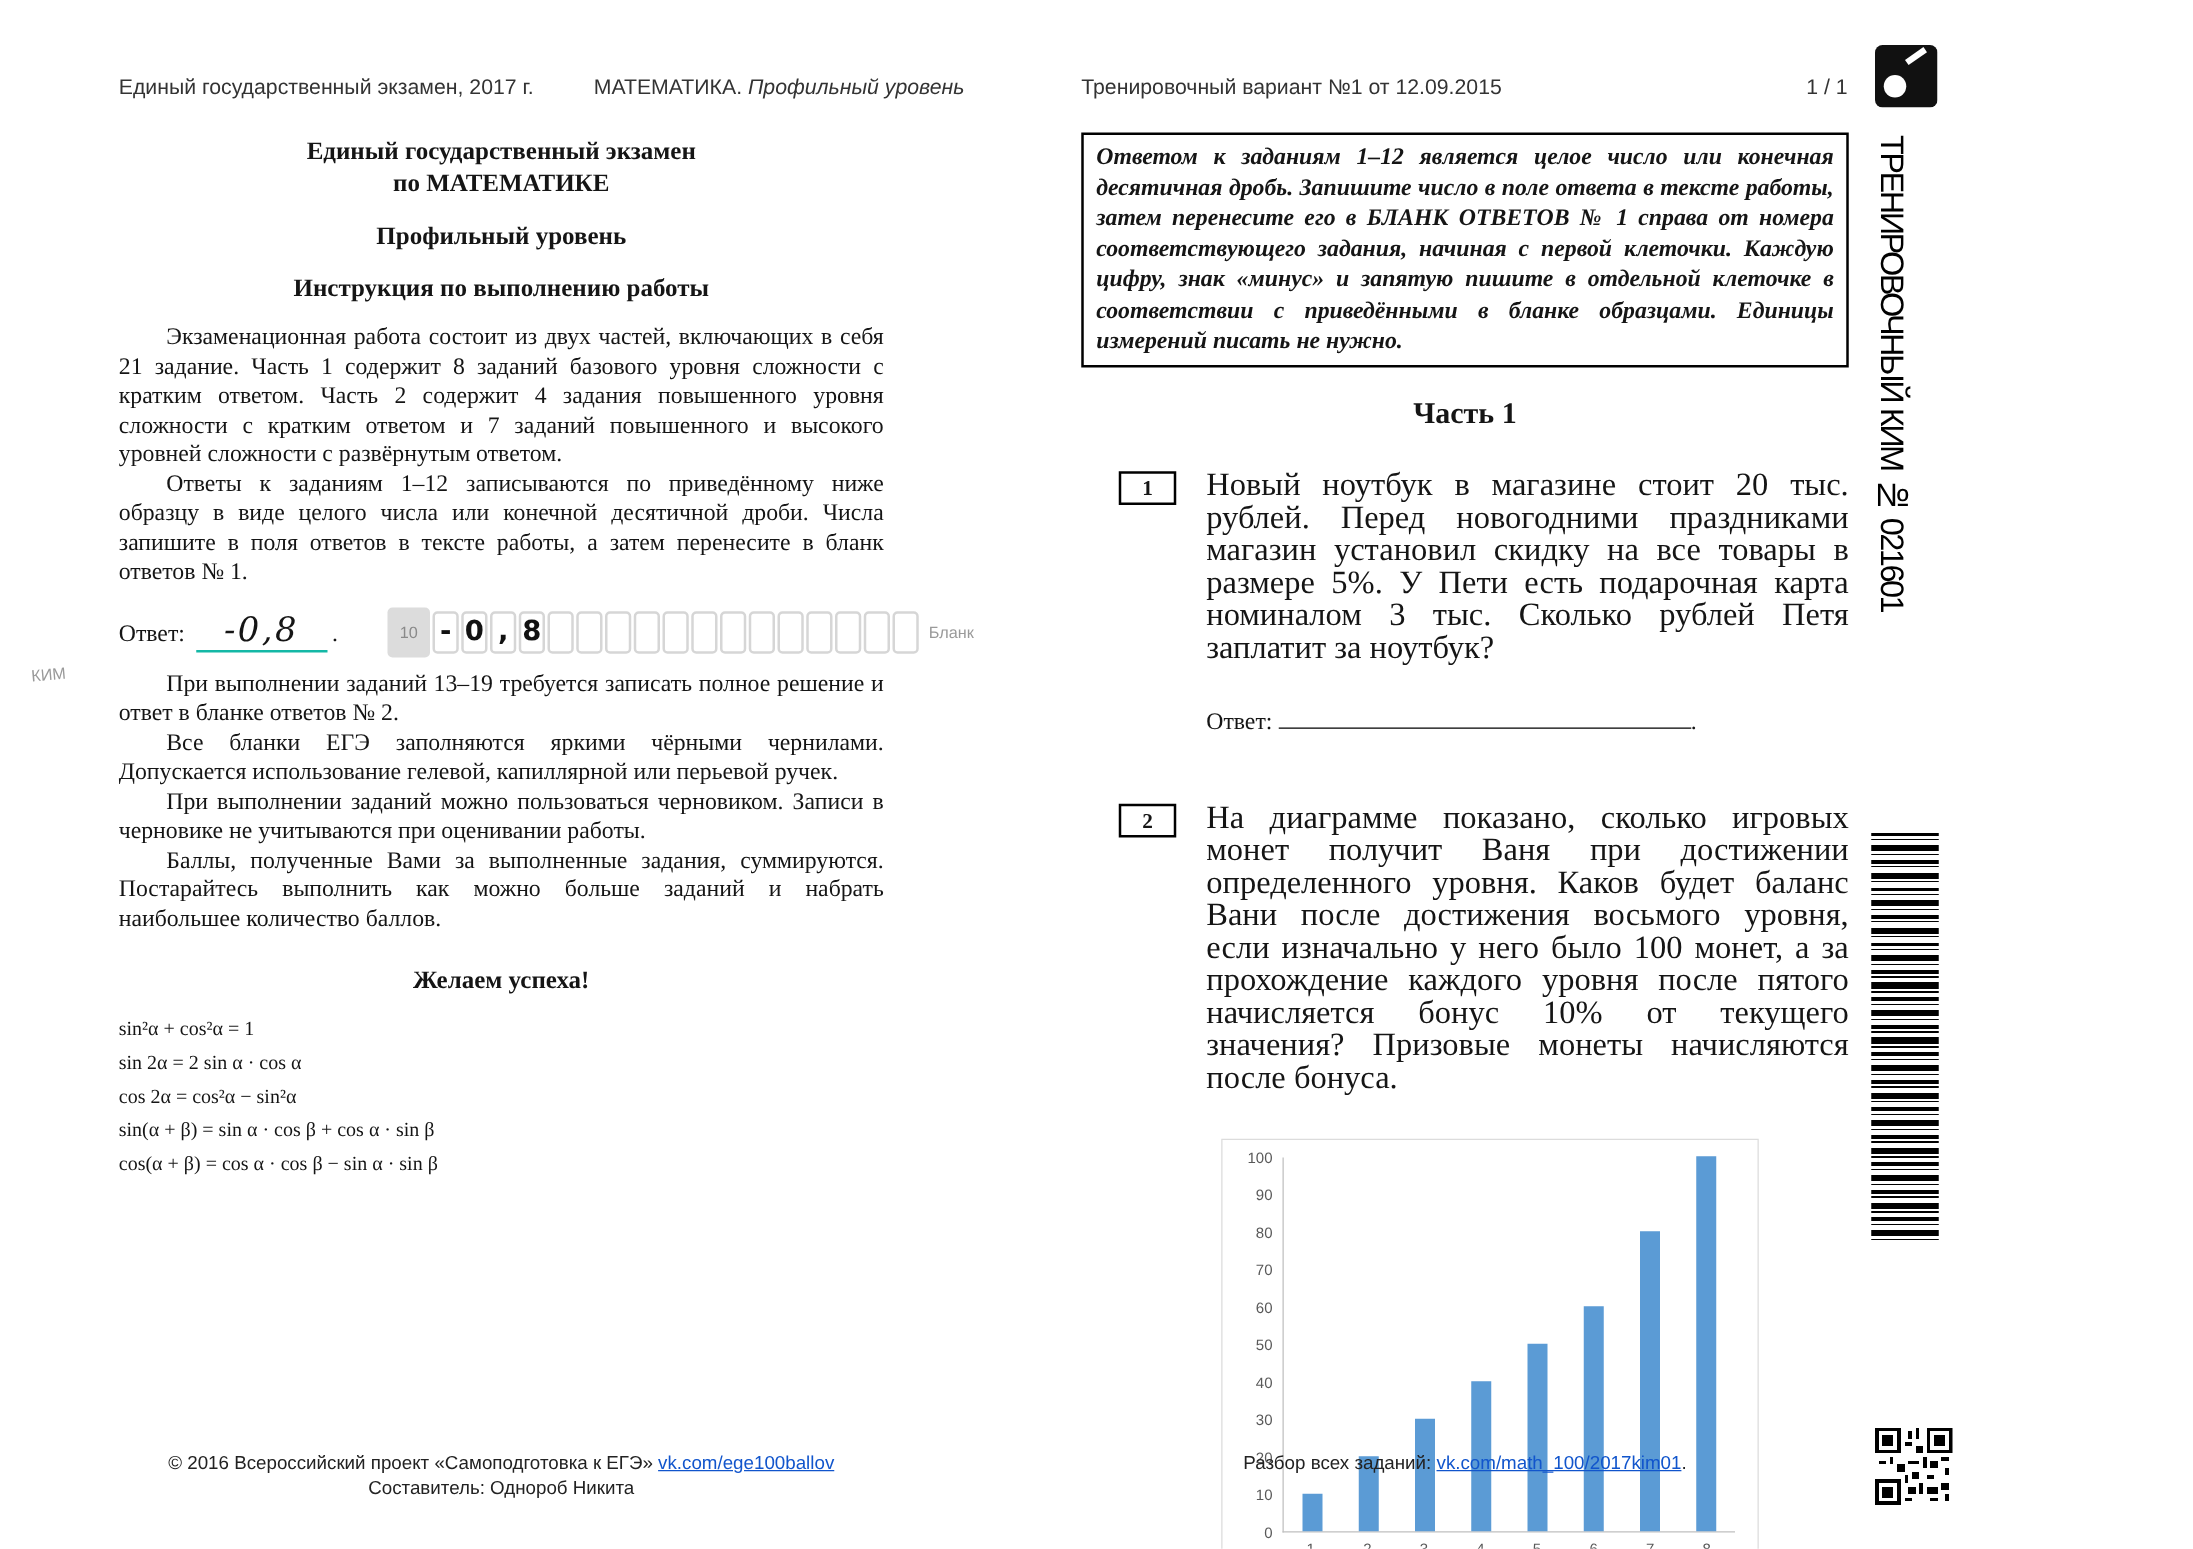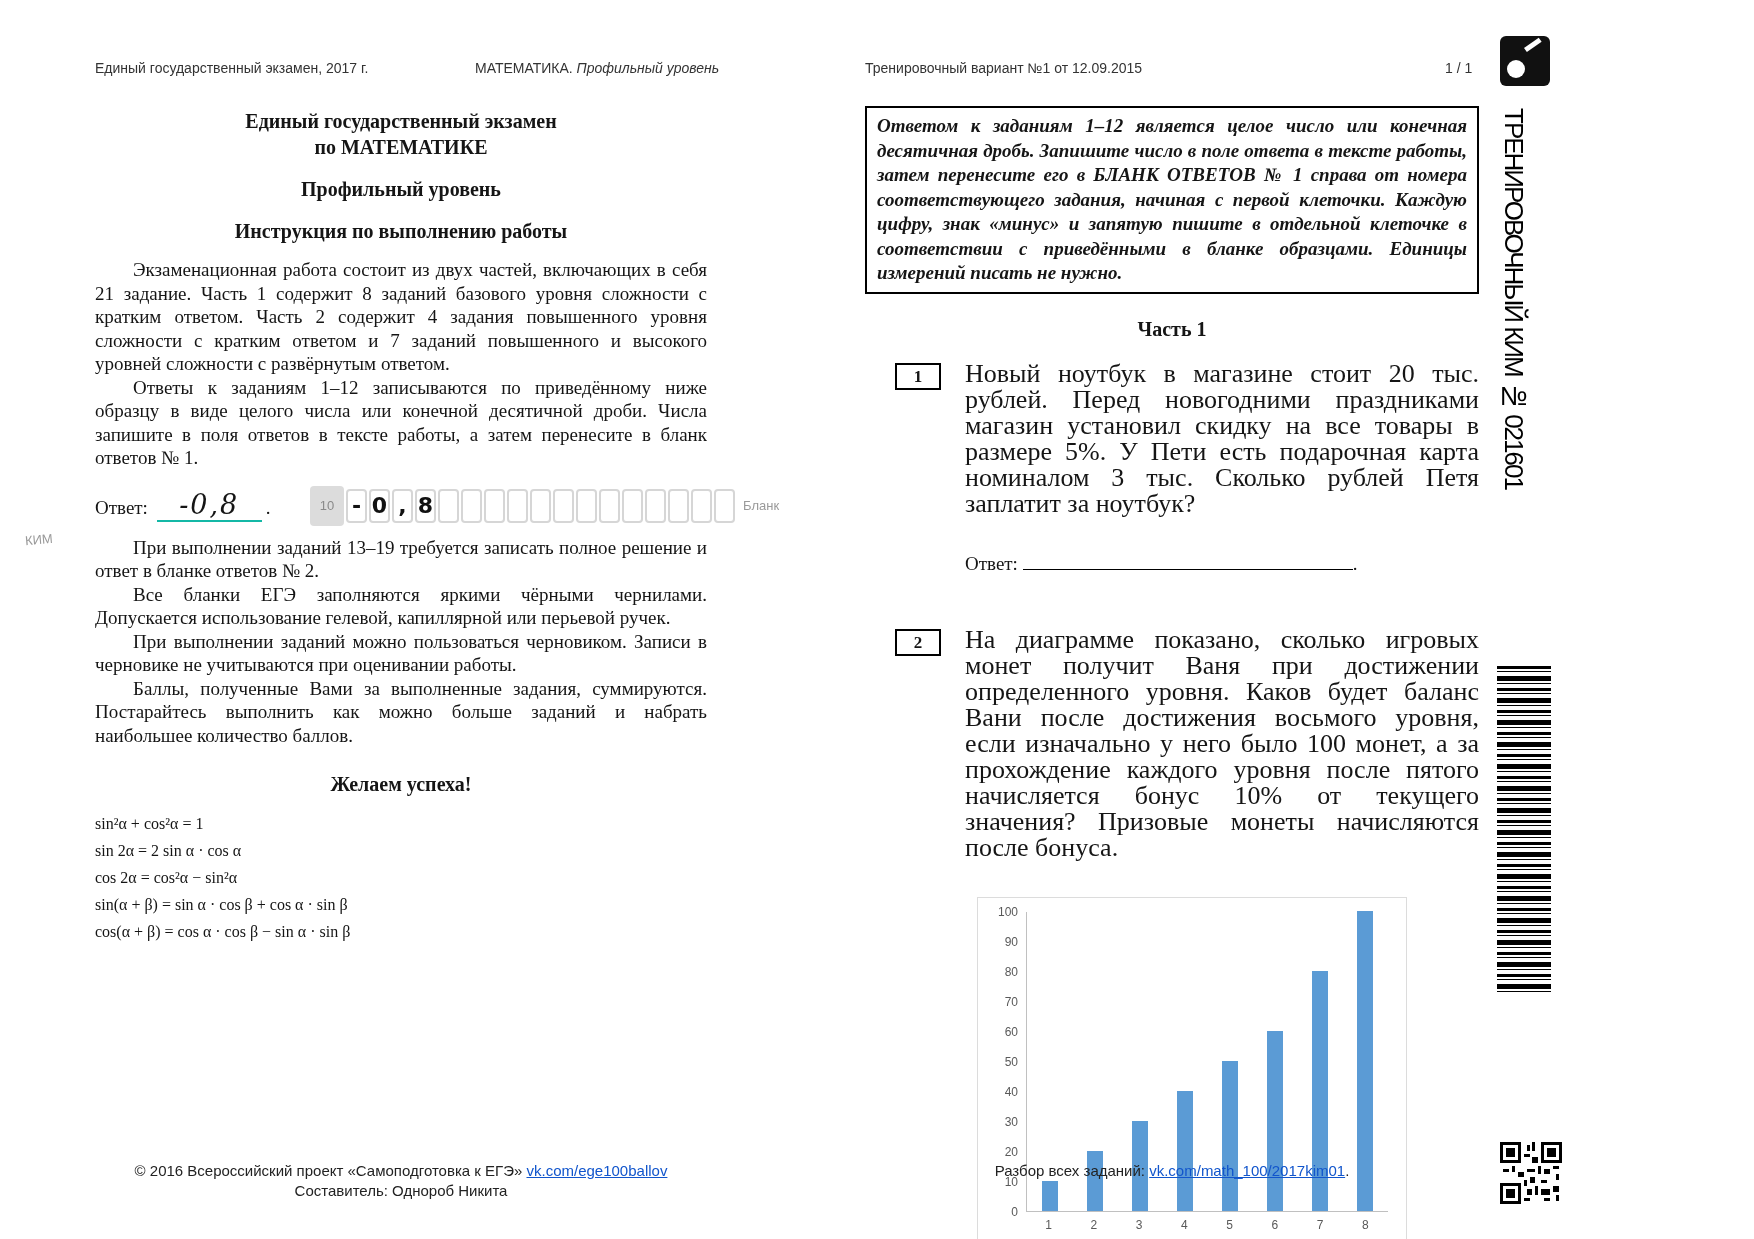--- a/index.html
+++ b/index.html
@@ -2,21 +2,21 @@
 <html><head>
 <meta charset="utf-8">
 <style>
   * { margin:0; padding:0; box-sizing:border-box; }
   html,body { background:#ffffff; }
   body {
     position:relative; width:1754px; height:1239px;
     font-family:"Liberation Serif", serif; color:#151515; overflow:hidden;
   }
   
-  .hdr { position:absolute; top:60px; font-family:"Liberation Sans", sans-serif; font-size:14px; color:#333; white-space:nowrap; }
+  .hdr { position:absolute; top:60px; font-family:"Liberation Sans", sans-serif; font-size:17px; color:#333; white-space:nowrap; }
   .hdr-left { left:95px; }
   .hdr-center { left:475px; }
   .hdr-right { left:865px; }
   .hdr-page { left:1445px; }
   .it { font-style:italic; }
   
   .col-left  { position:absolute; left:95px;  top:108px; width:612px; }
   .col-right { position:absolute; left:865px; top:106px; width:614px; }
   .h-center { text-align:center; font-weight:bold; font-size:20px; line-height:26px; } .gap14{height:14px;} .gap16{height:16px;}
   .p { font-size:19px; line-height:23.5px; text-align:justify; text-indent:38px; }
@@ -33,21 +33,21 @@
   .cells { display:flex; align-items:center; }
   .cell { width:21px; height:34px; border:2px solid #d6d6d6; border-radius:4px; margin-left:2px; background:#fff;
           font-family:"DejaVu Sans", sans-serif; font-weight:bold; font-size:22px; line-height:30px; text-align:center; color:#111; }
   
   .wish { text-align:center; font-weight:bold; font-size:20px; margin-top:26px; }
   .ref-h { text-align:center; font-weight:bold; font-size:20px; margin-top:40px; }
   .formulas { text-align:left; font-size:16px; line-height:27px; margin-top:14px; }
   
   .notice { border:2px solid #000; padding:6px 10px; font-weight:bold; font-style:italic;
             font-size:19px; line-height:24.5px; text-align:justify; }
-  .part-heading { text-align:center; font-weight:bold; font-size:20px; margin:24px 0 20px; }
+  .part-heading { text-align:center; font-weight:bold; font-size:24px; margin:24px 0 30px; }
   .task { position:relative; padding-left:100px; }
   .task-number { position:absolute; left:30px; top:2px; width:46px; height:27px; border:2px solid #000;
                  text-align:center; font-weight:bold; font-size:17px; line-height:24px; background:#fff; }
   .task-text { font-size:26px; line-height:26px; text-align:justify; }
   .answer-row { font-size:19px; margin:36px 0 52px; }
   .answer-row2 { font-size:19px; margin:30px 0 0 2px; }
   .answer-line { display:inline-block; width:330px; border-bottom:1px solid #000; height:14px; }
   
   .chart { position:relative; width:430px; height:352px; border:1px solid #dcdcdc; background:#fff; margin:36px 0 0 112px; }
   .chart-ylabels { position:absolute; left:6px; top:7px; width:34px; height:314px;

